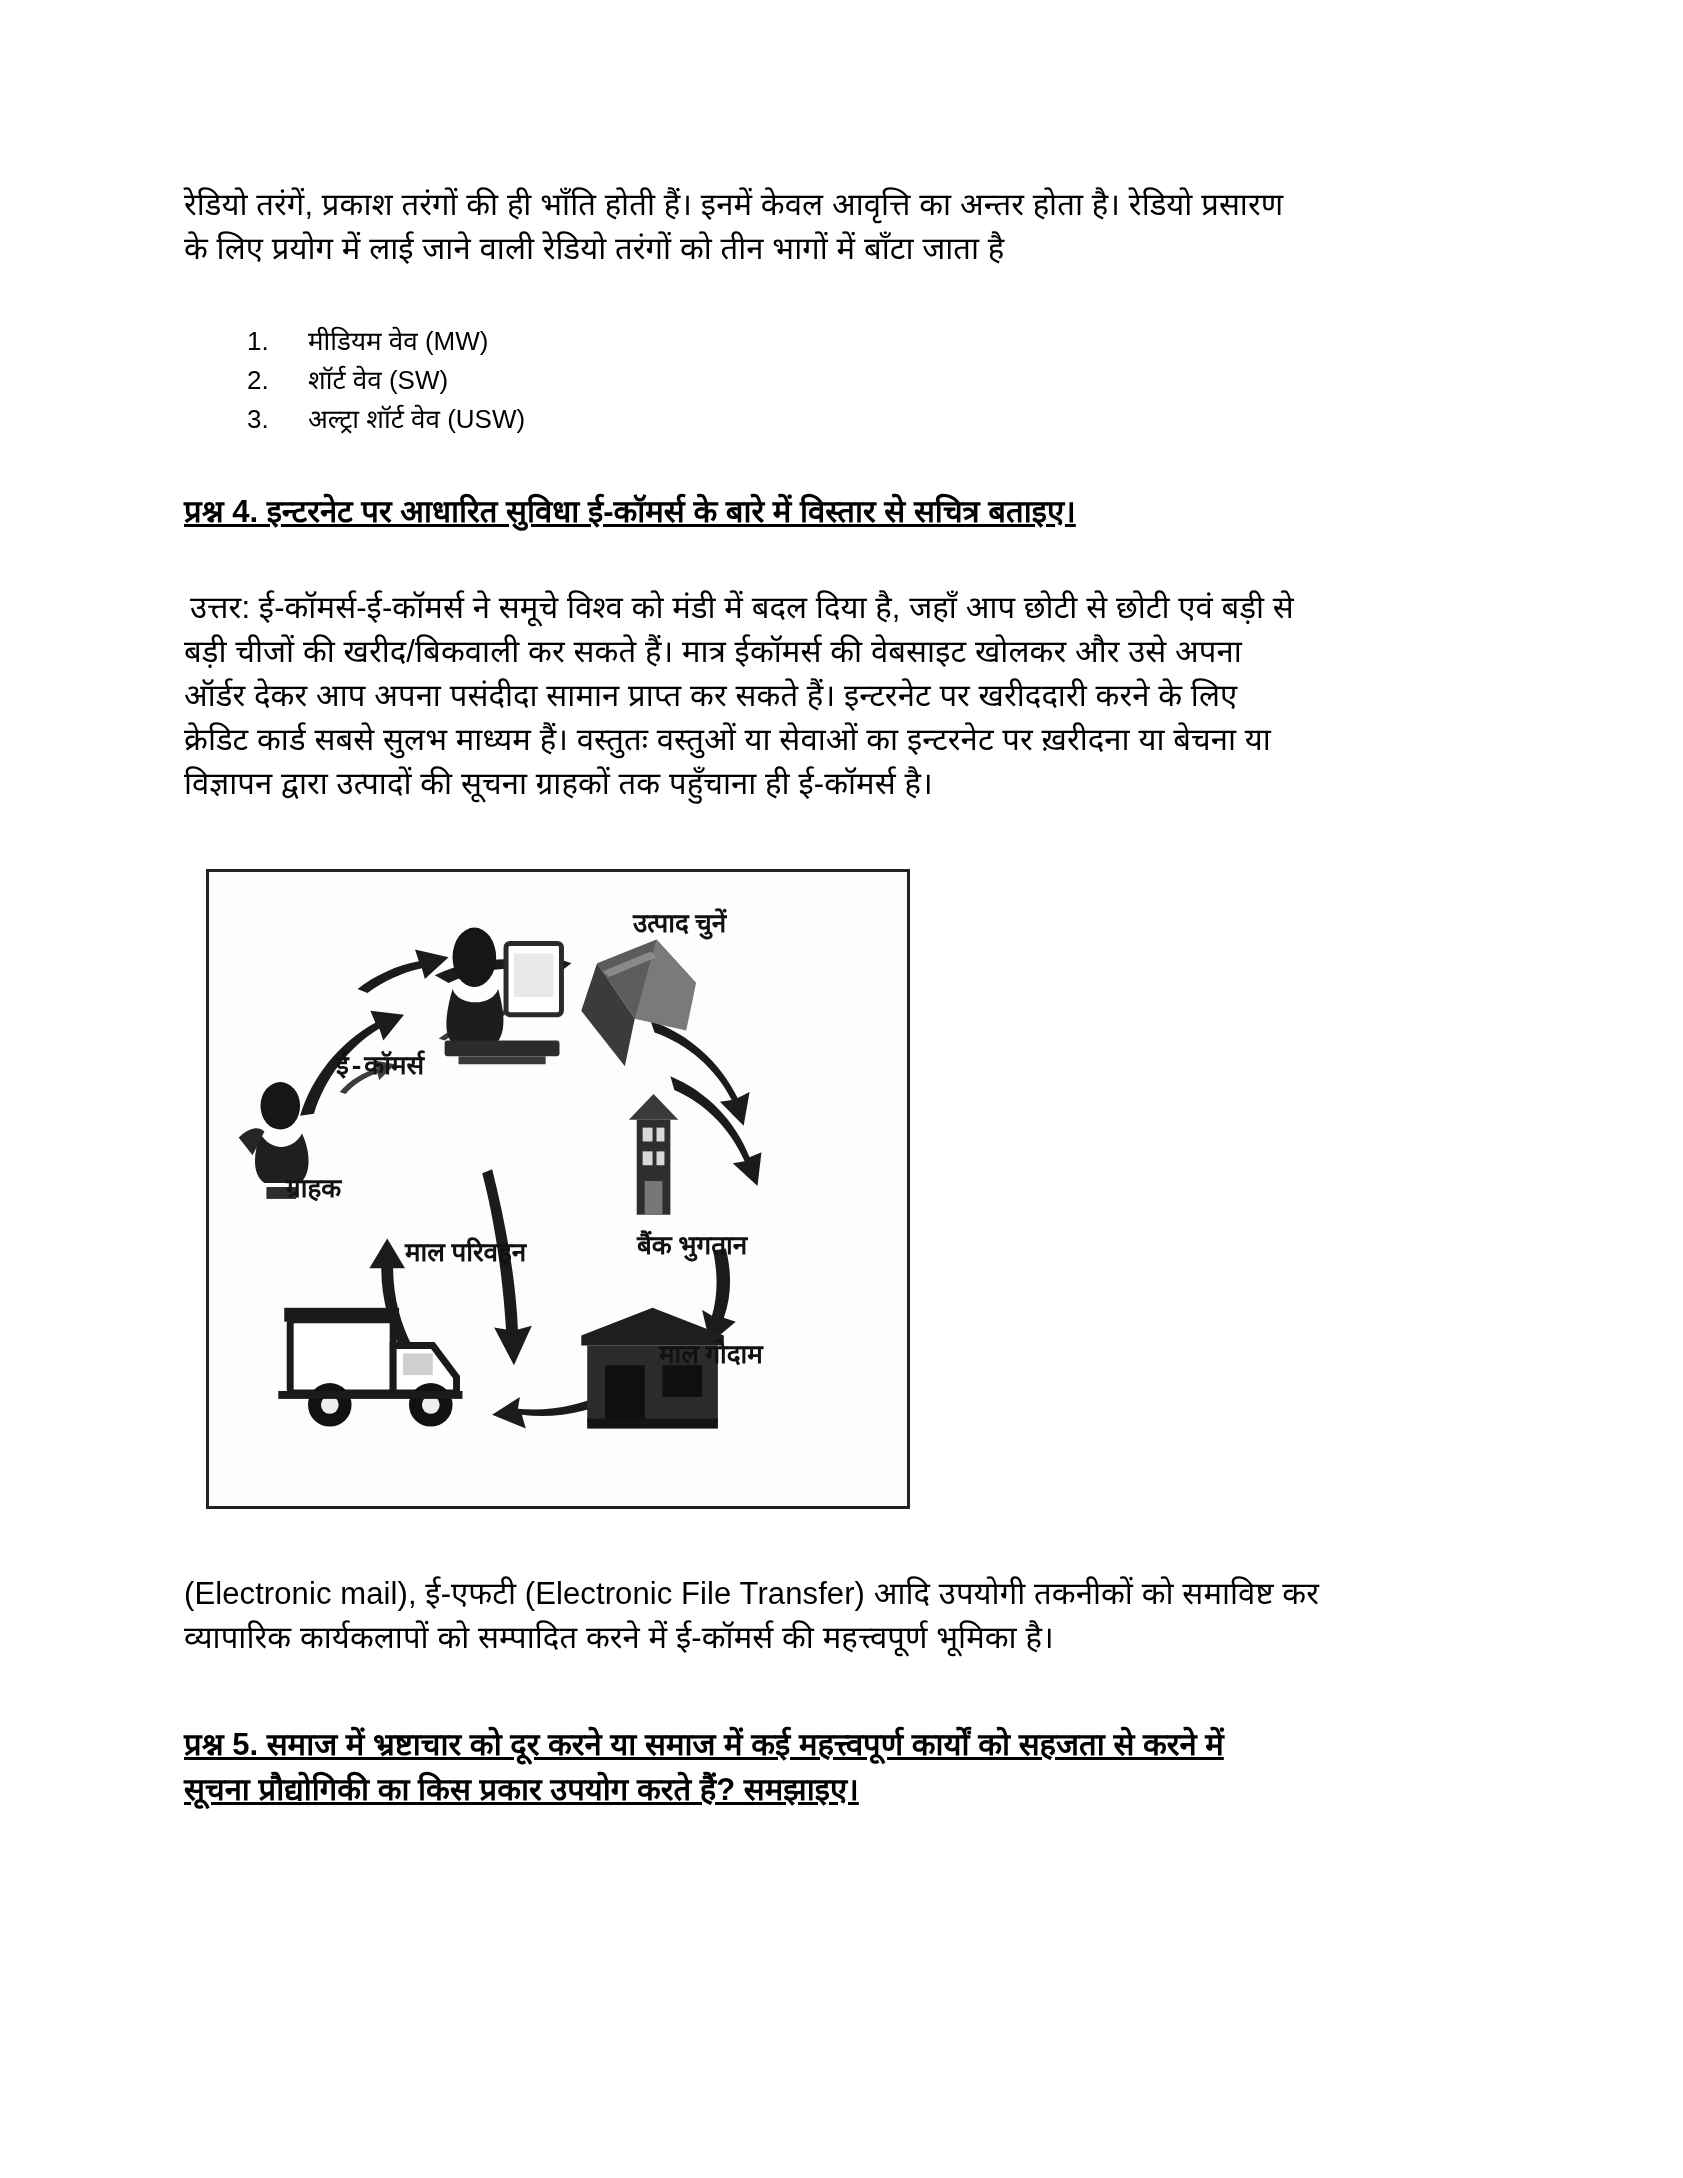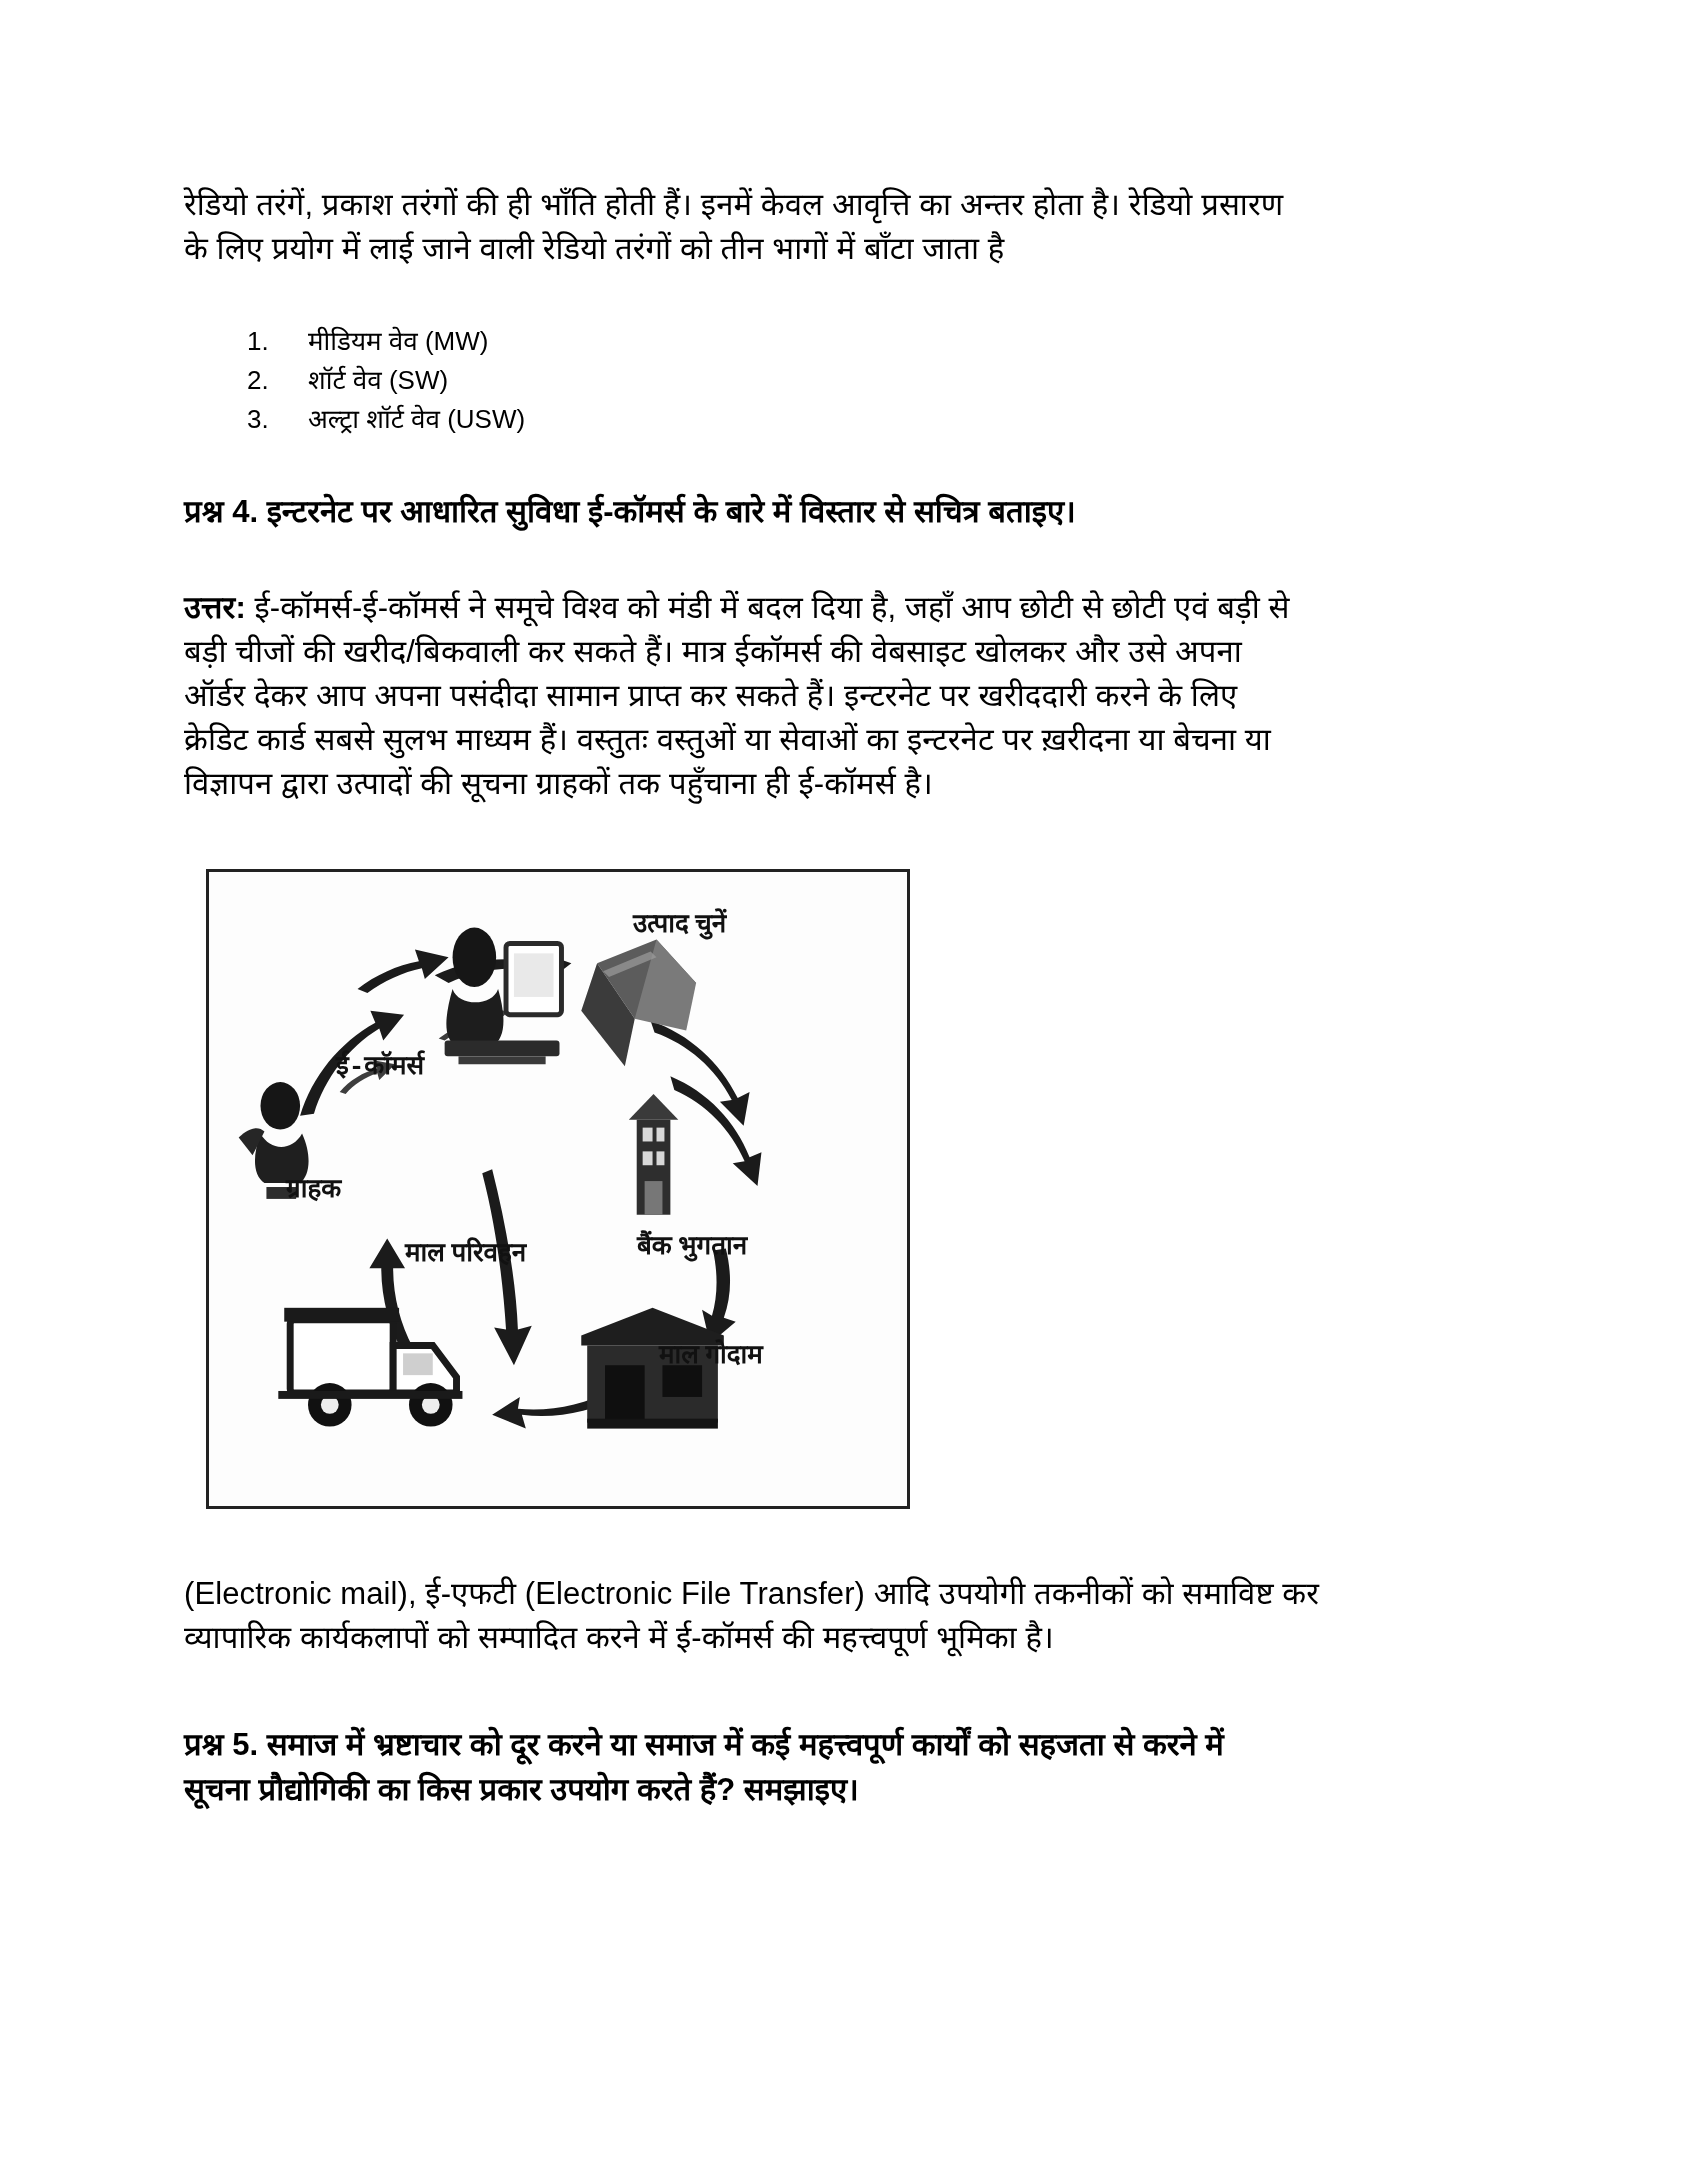--- a/index.html
+++ b/index.html
@@ -59,24 +59,25 @@
     left: 0;
     top: 0;
     width: 40px;
     text-align: left;
   }
 
   .q-heading {
     font-size: 31px;
     font-weight: bold;
     line-height: 1.45;
+    text-decoration: underline;
   }
   .q-heading .q-line { display: block; white-space: nowrap; }
 
-  .ans-label { font-weight: bold; }
+  .ans-label { font-weight: normal; margin-left: 6px; }
 
   
   .figure-wrap {
     width: 1312px;
   }
   .figure-box {
     position: relative;
     margin-left: 22px;
     width: 698px;
     height: 634px;

